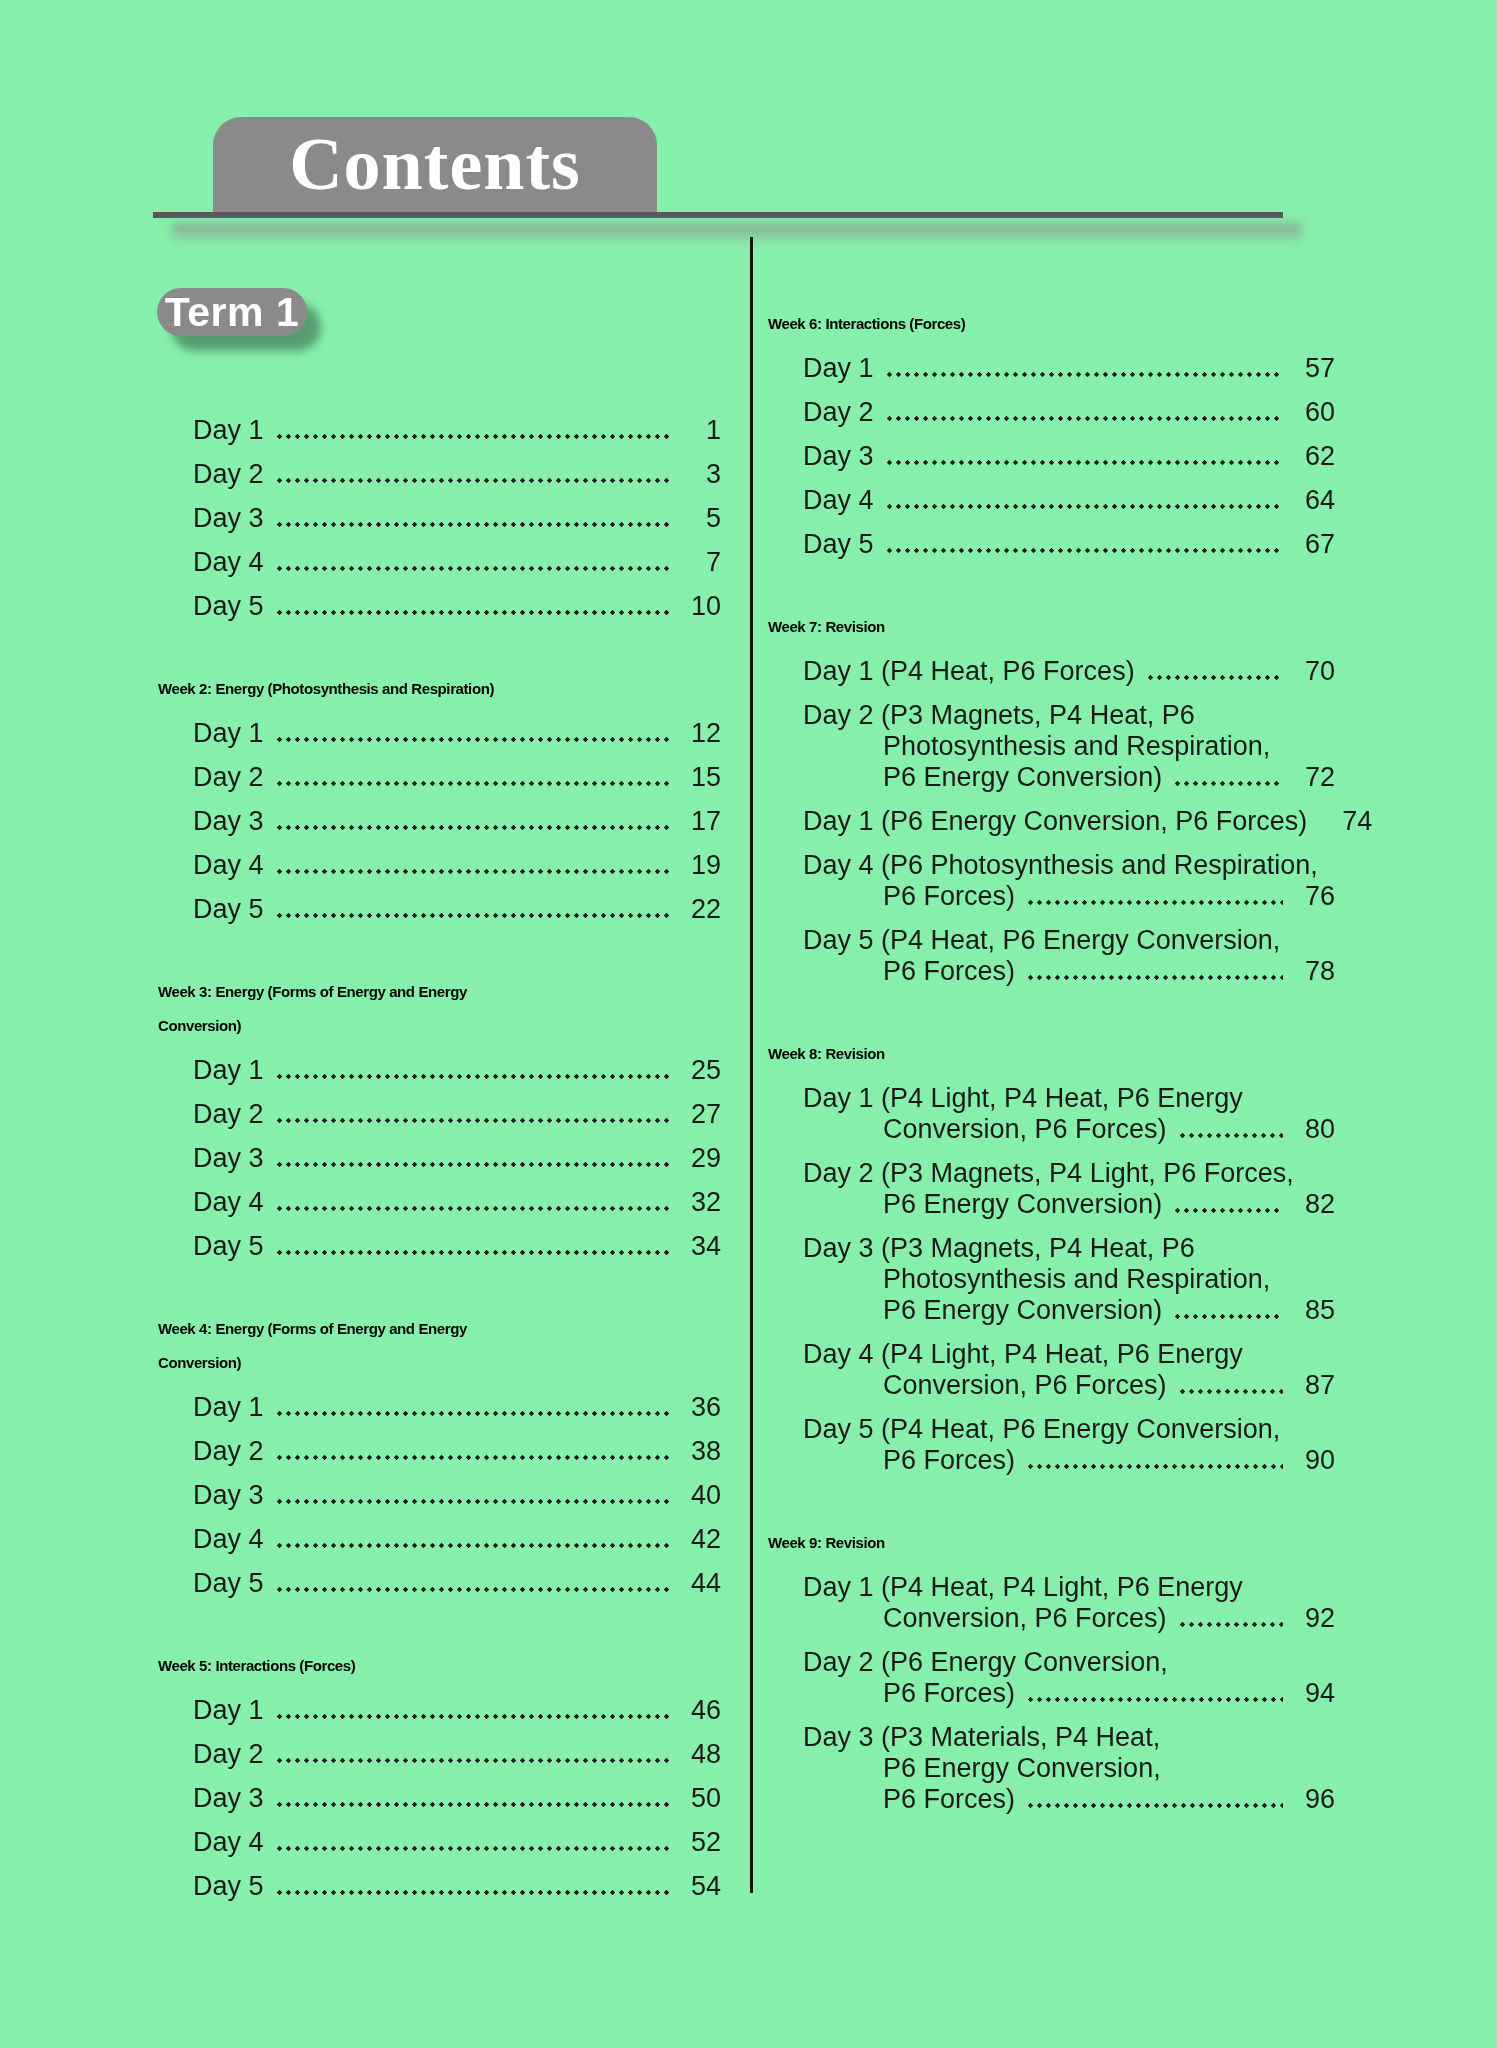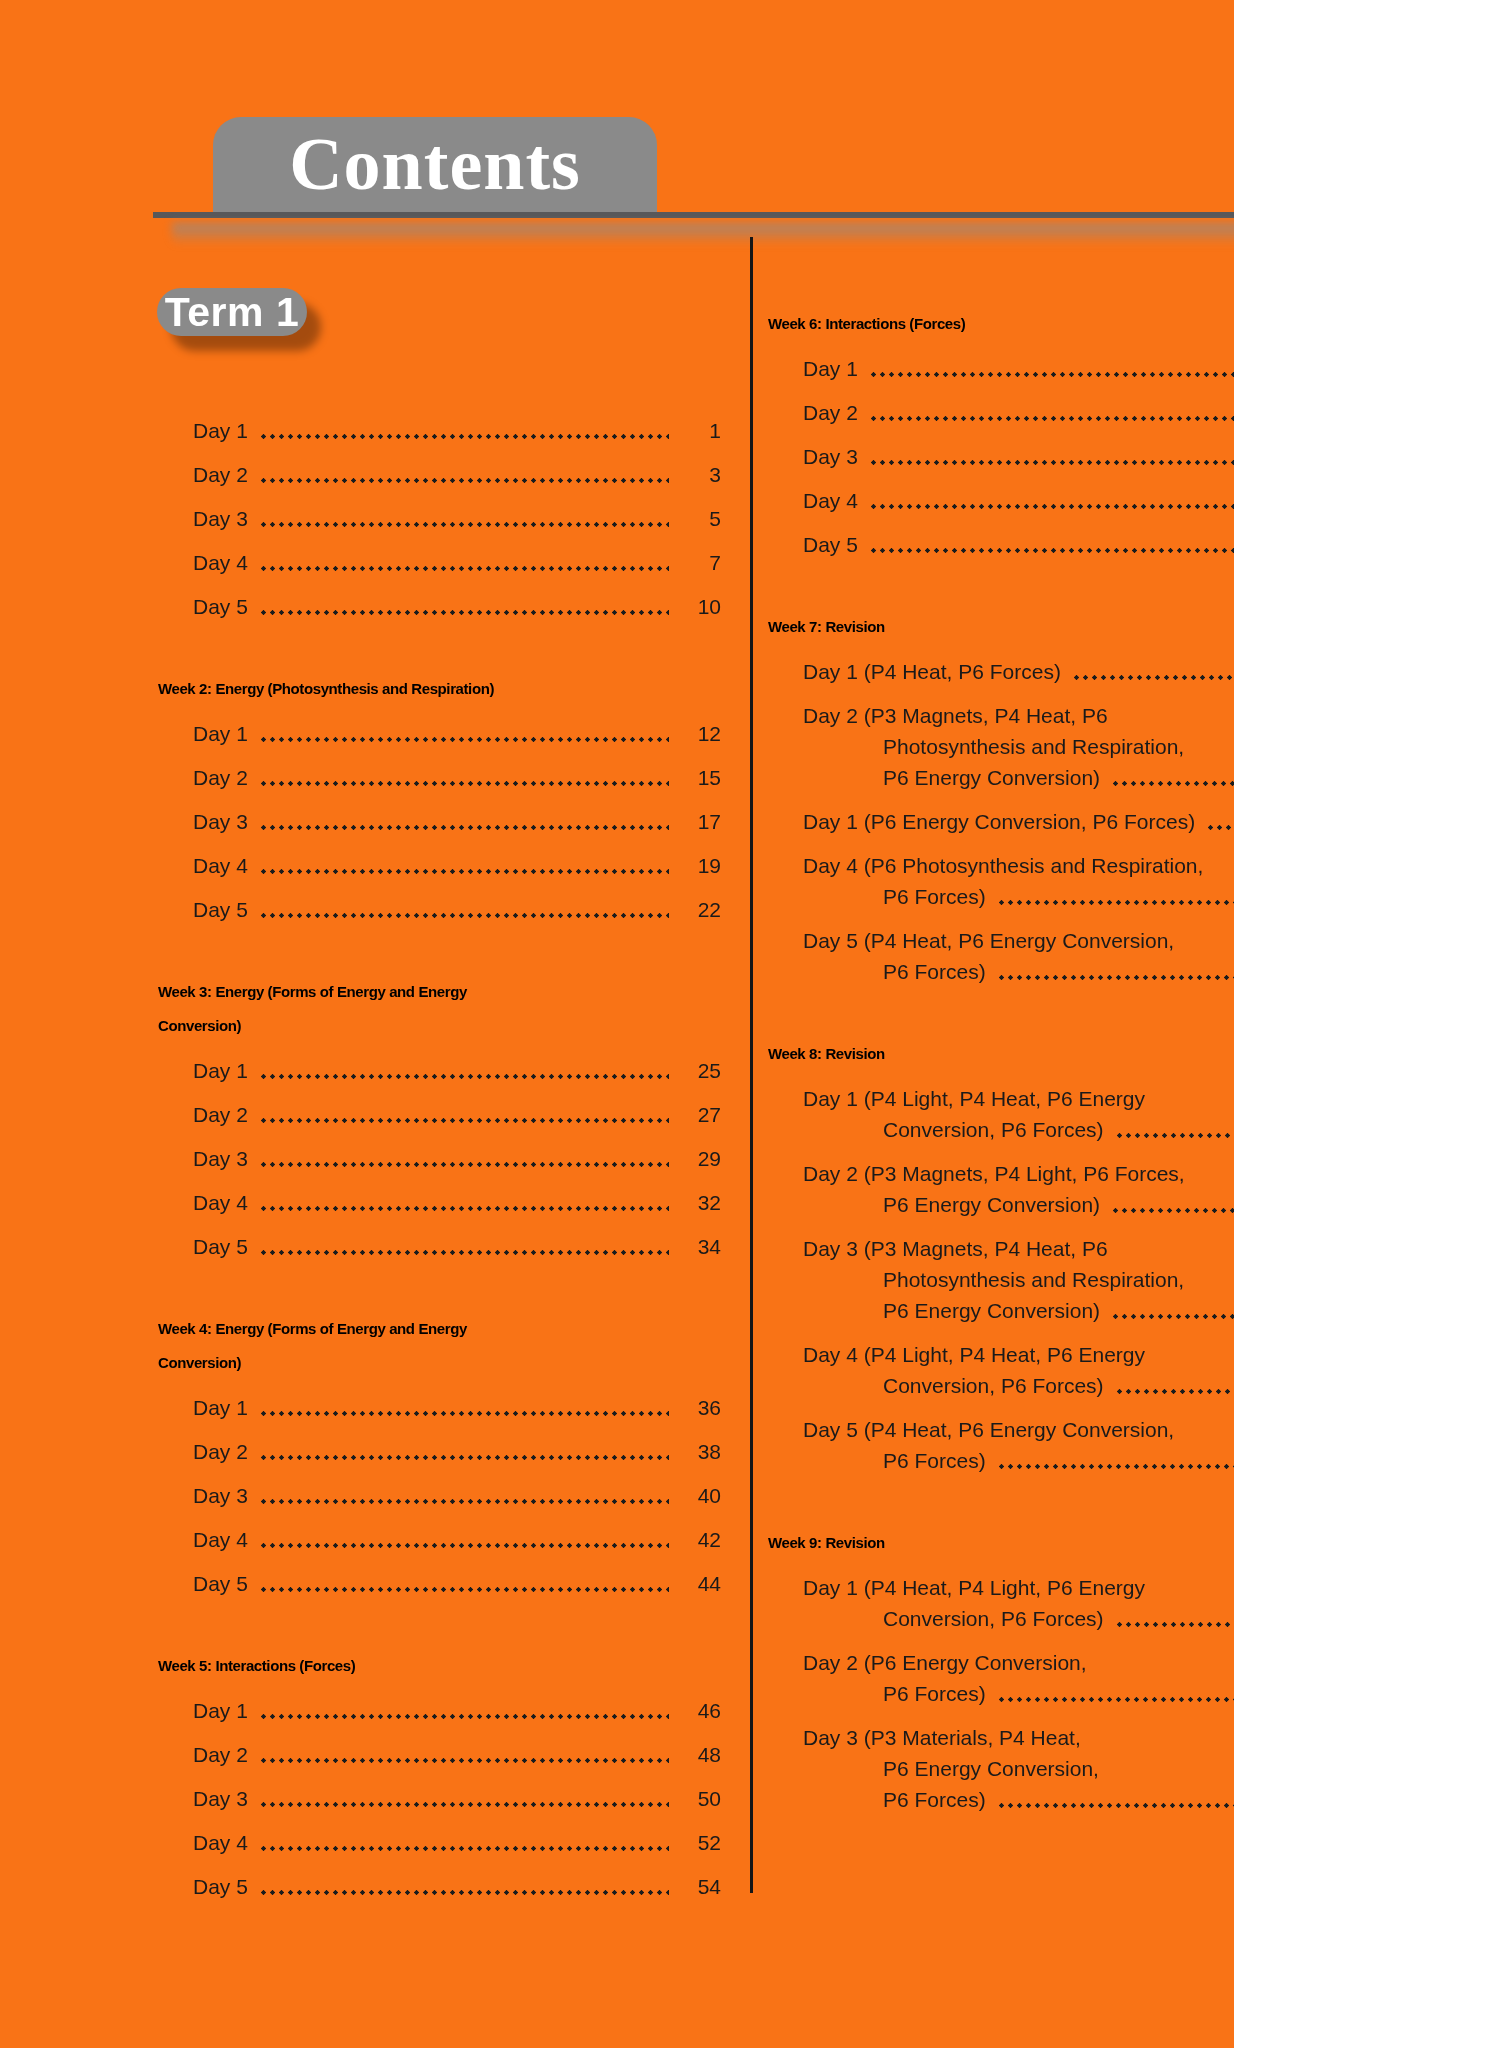--- a/index.html
+++ b/index.html
@@ -1,17 +1,17 @@
 <!DOCTYPE html>
 <html style="--badge-gray: #8a8a8a; --rule-gray: #58585a;"><head>
 <meta charset="utf-8">
 <style>
   html,body{margin:0;padding:0;background:#ffffff;}
   .page{
-    position:relative;width:1234px;height:2048px;background:#f97316;overflow:hidden;
+    position:relative;width:1497px;height:2048px;background:#86efac;overflow:hidden;
     font-family:"Liberation Sans", sans-serif;color:#1a1a1a;
   }
   
   .contents-tab{
     position:absolute;left:213px;top:117px;width:444px;height:95px;
     background:var(--badge-gray,#8a8a8a);
     border-radius:28px 28px 0 0;
     display:flex;align-items:center;justify-content:center;
   }
   .contents-title{
@@ -38,21 +38,21 @@
   .term-label{color:#fff;font-weight:bold;font-size:41px;letter-spacing:0.5px;}
   
   .divider{position:absolute;left:750px;top:237px;width:3px;height:1656px;background:#161616;}
   .col{position:absolute;}
   .col-left{left:158px;top:415px;width:563px;}
   .col-right{left:768px;top:307px;width:567px;}
   .section{margin-top:50px;}
   .section:first-child{margin-top:0;}
   .week-heading{font-weight:bold;color:#000;font-size:15px;line-height:34px;
     letter-spacing:-0.4px;margin-bottom:12px;white-space:nowrap;}
-  .entry{font-size:21px;line-height:31px;margin-bottom:13px;letter-spacing:0px;}
+  .entry{font-size:27px;line-height:31px;margin-bottom:13px;letter-spacing:0px;}
   .entry:last-child{margin-bottom:0;}
   .entry .first{padding-left:35px;}
   .entry .cont{padding-left:115px;}
   .lastline{display:flex;align-items:flex-end;}
   .etext{white-space:pre;}
   .leader{
     flex:1 1 auto;height:5px;margin:0 10px 7px 13px;
     background-image:radial-gradient(circle at 2.5px 2.5px, #1c1c1c 2px, rgba(0,0,0,0) 2.3px);
     background-size:9px 5px;background-repeat:repeat-x;background-position:left bottom;
   }

